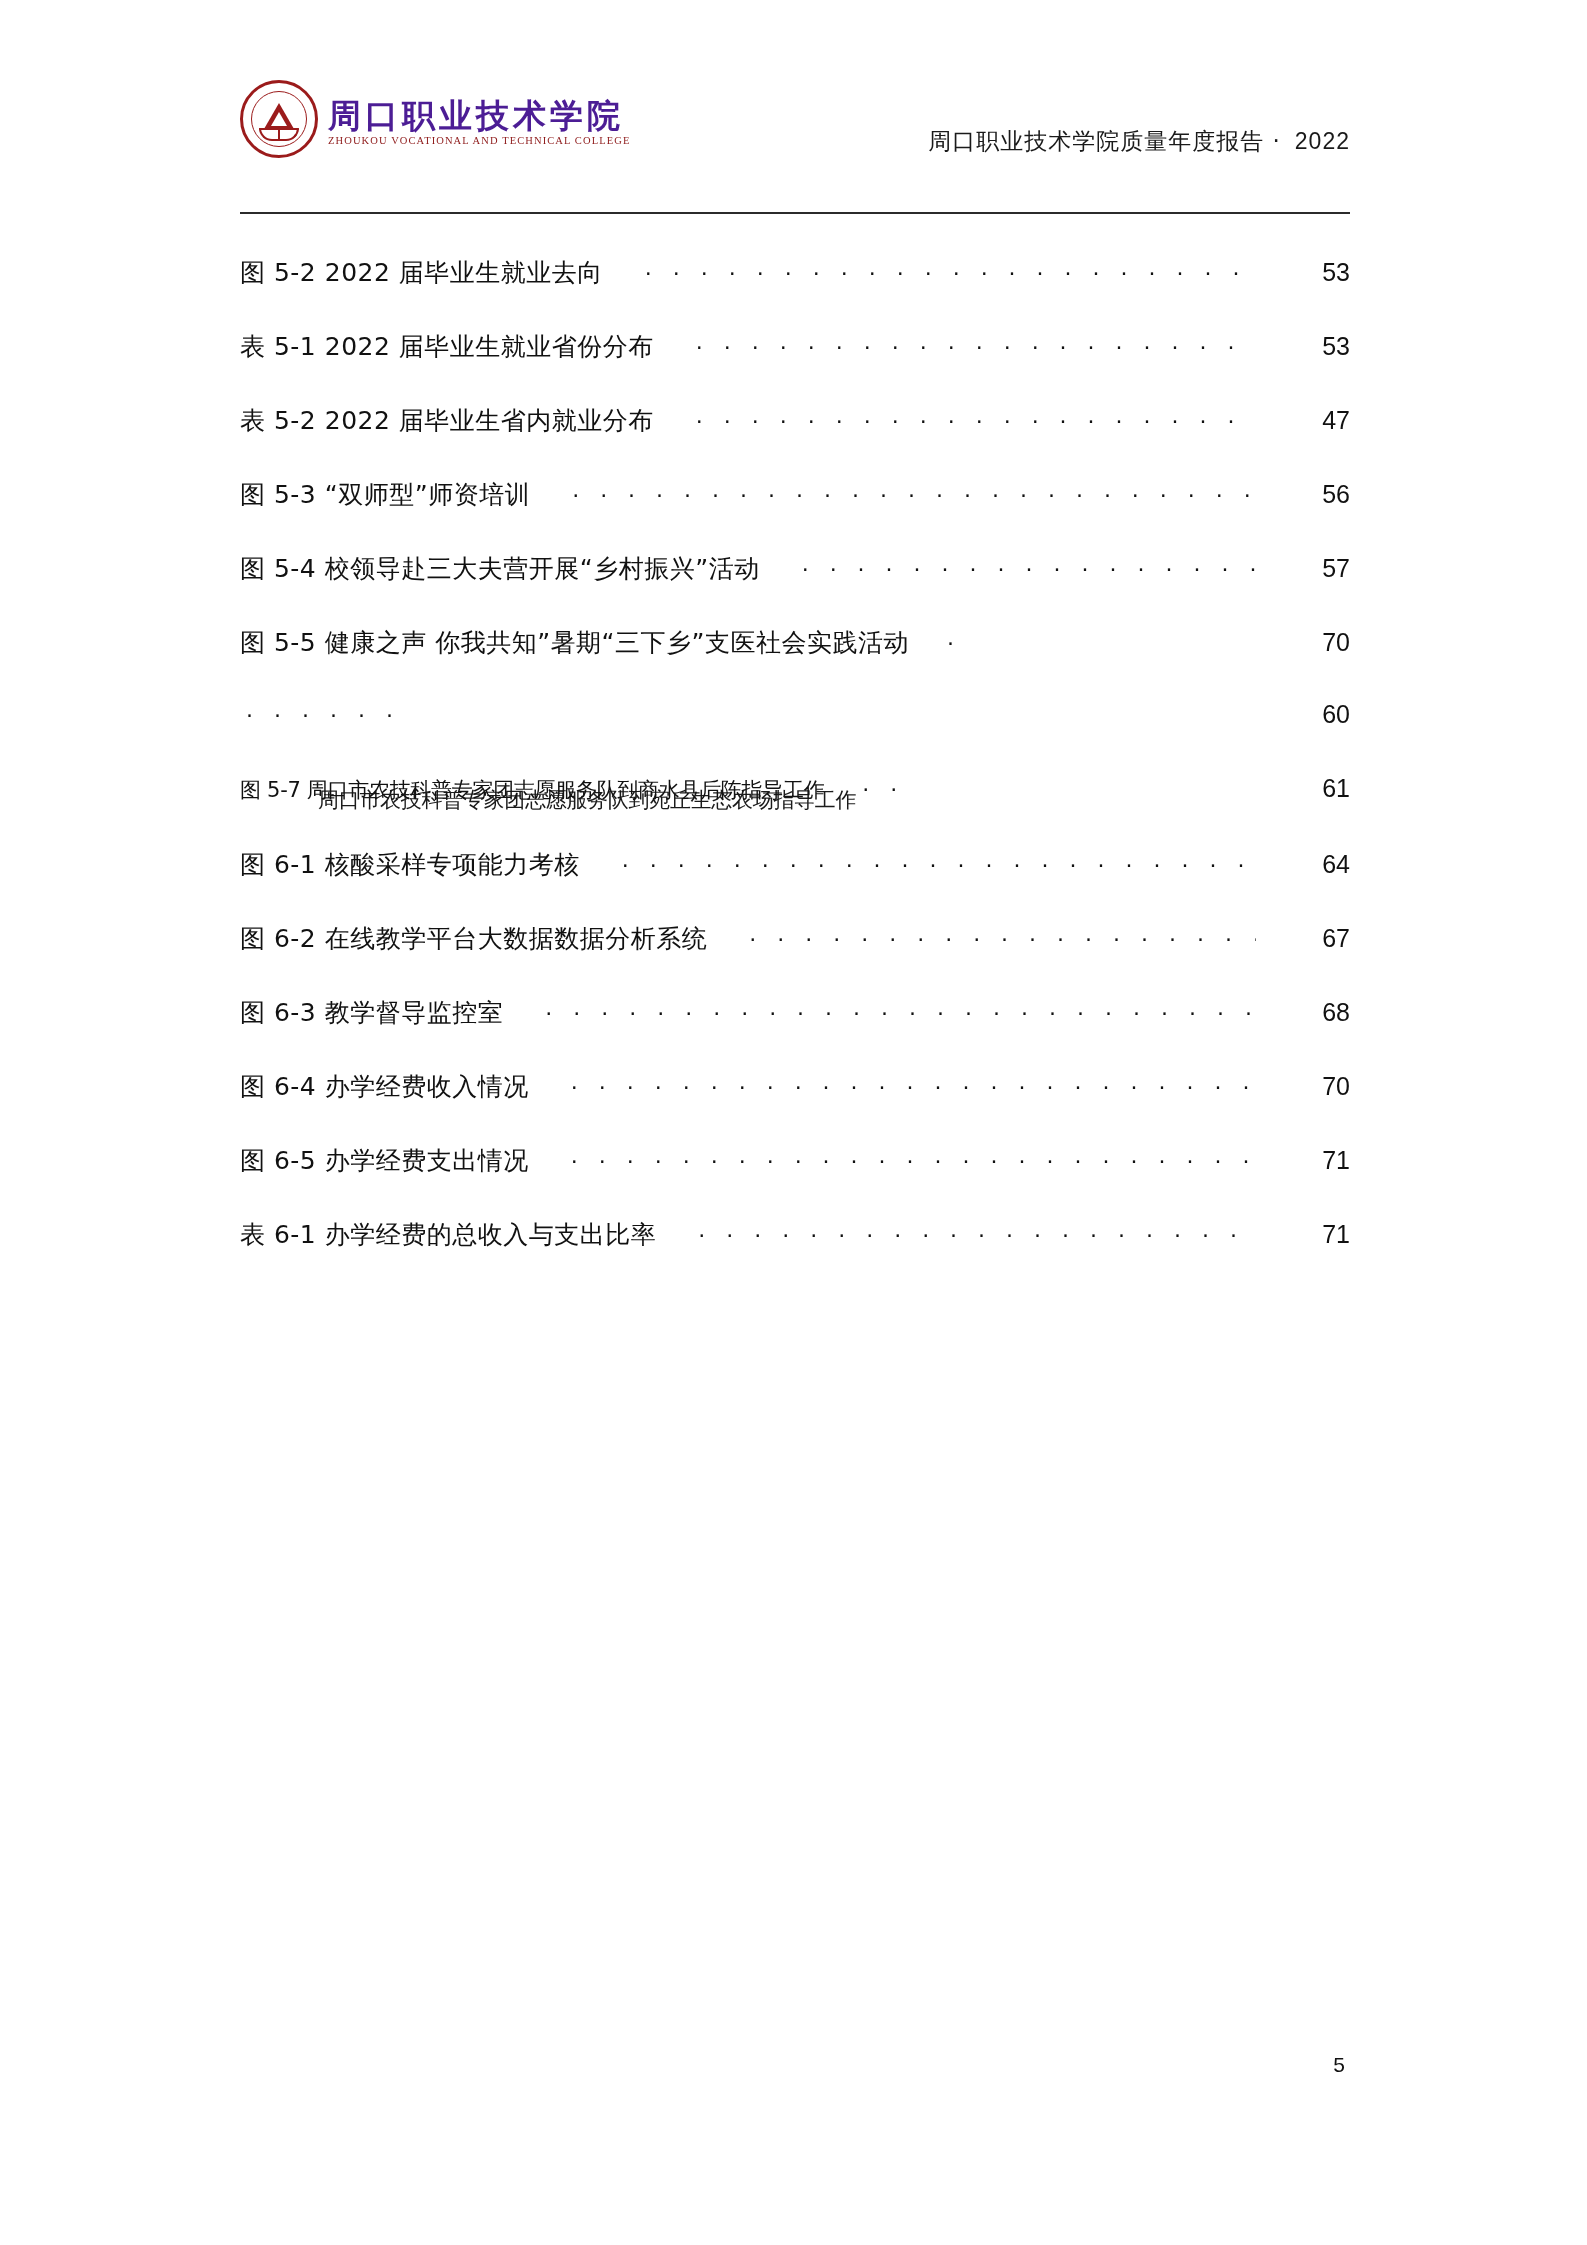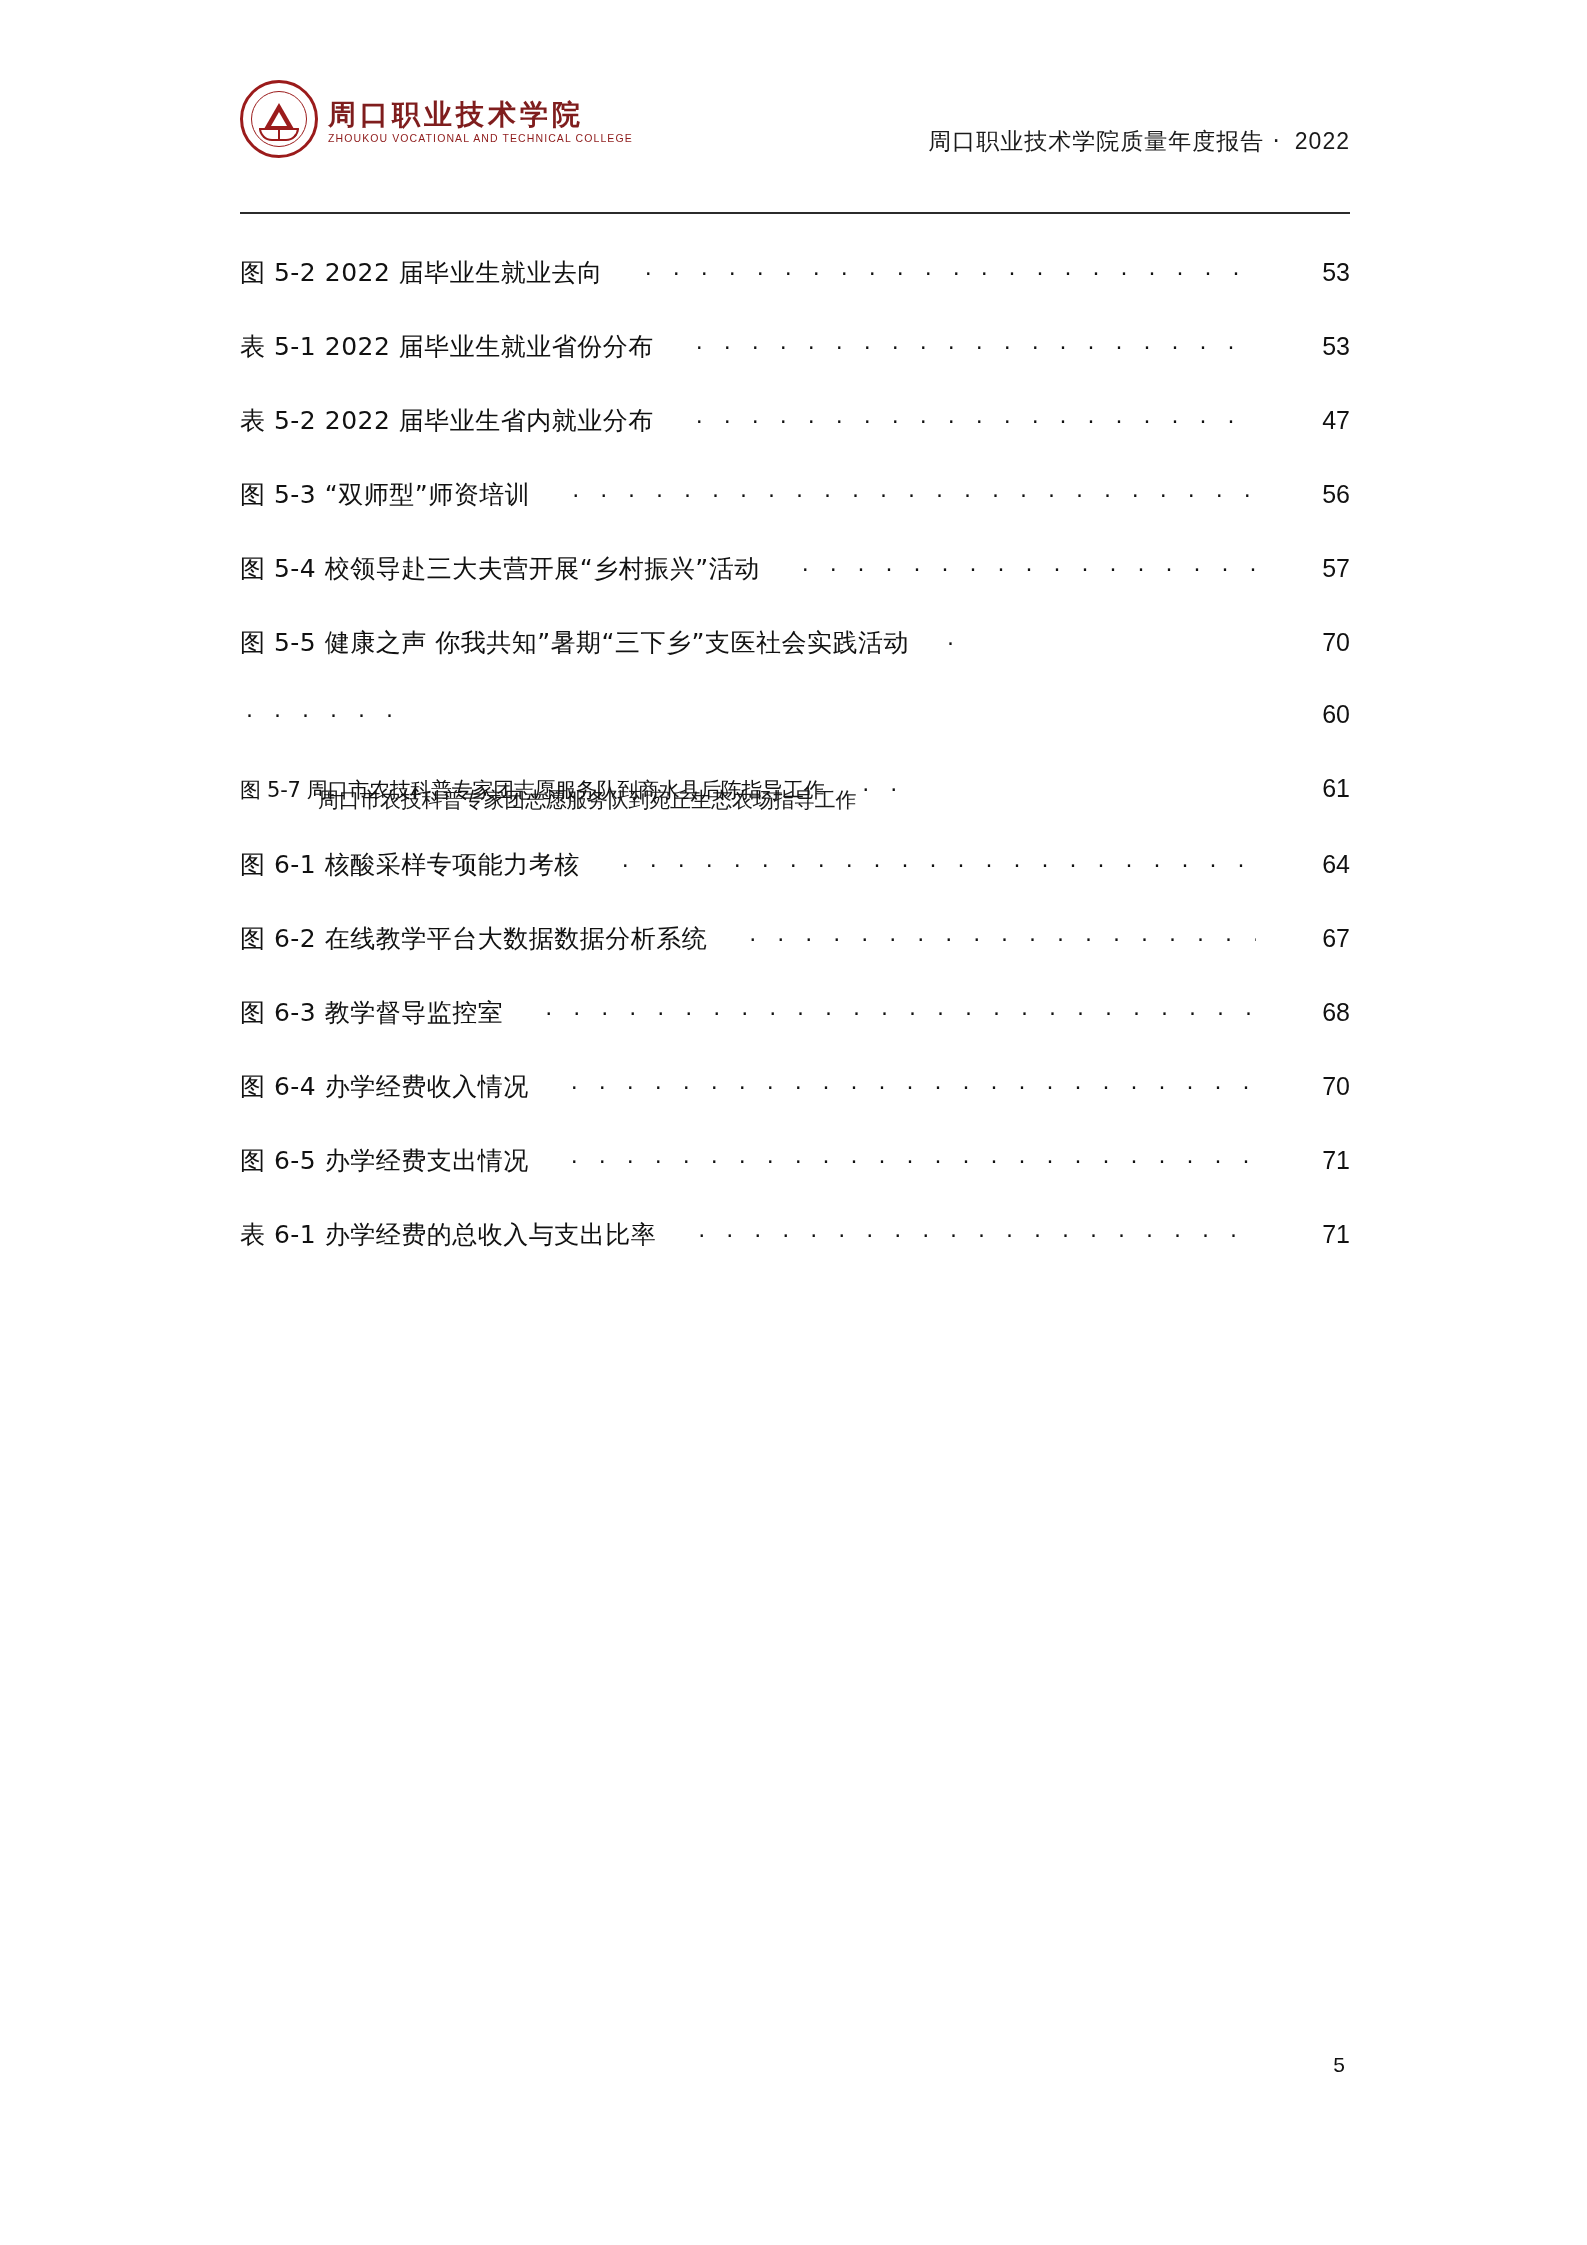--- a/index.html
+++ b/index.html
@@ -100,28 +100,28 @@
     transform: translateX(-50%);
   }
   .logo-text {
     display: flex;
     flex-direction: column;
     justify-content: center;
     padding-top: 4px;
   }
   .logo-cn {
     font-family: "DejaVu Serif", "Liberation Serif", serif;
-    font-size: 28px;
+    font-size: 33px;
     font-weight: 700;
-    color: #7f1d1d;
+    color: #4c1d95;
     letter-spacing: 4px;
     line-height: 1.2;
   }
   .logo-en {
-    font-family: Liberation Sans, sans-serif;
+    font-family: Liberation Serif, serif;
     font-size: 10.5px;
     color: #8e1a1a;
     letter-spacing: 1.1px;
     margin-top: 0;
   }
   .header-right {
     position: absolute;
     right: 0;
     top: 46px;
     font-family: "DejaVu Sans", "Liberation Sans", sans-serif;

